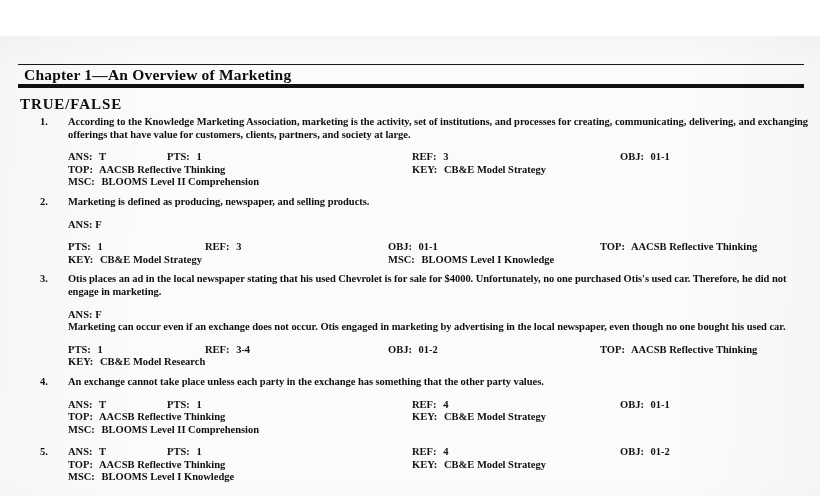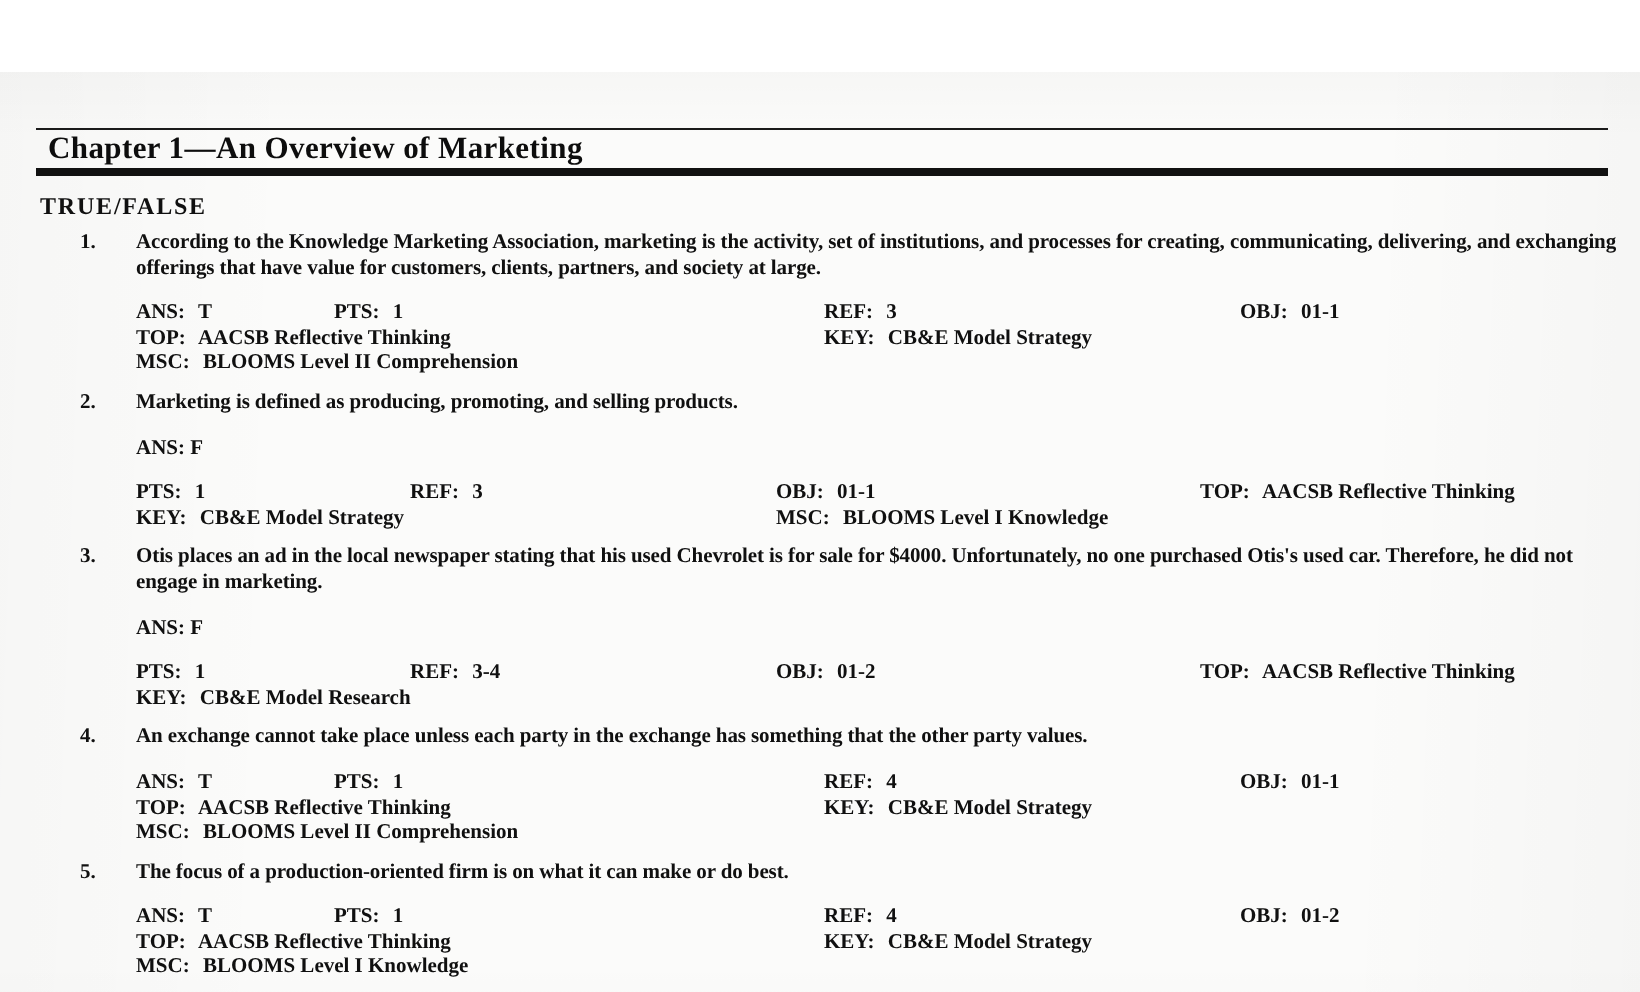--- a/index.html
+++ b/index.html
@@ -47,21 +47,21 @@
   .chapter-rule-bottom {
     height: 4px;
     background: #111111;
     width: 100%;
   }
 
   .section-heading {
     position: absolute;
     left: 20px;
     top: 60px;
-    font-size: 12px;
+    font-size: 15px;
     font-weight: bold;
     letter-spacing: 0.9px;
     color: #101010;
   }
 
   
   .qlist {
     position: absolute;
     left: 0;
     top: 80px;
@@ -166,39 +166,40 @@
             <div class="meta-cell colA1"><span class="meta-key">TOP:</span><span> AACSB Reflective Thinking</span></div>
             <div class="meta-cell colA3"><span class="meta-key">KEY:</span><span> CB&amp;E Model Strategy</span></div>
           </div>
           <div class="meta-row">
             <div class="meta-cell colA1"><span class="meta-key">MSC:</span><span> BLOOMS Level II Comprehension</span></div>
           </div>
         </div>
       </div>
       <div class="question">
         <div class="q-num">2.</div>
-        <div class="q-stem">Marketing is defined as producing, promoting, and selling products.</div>
+        <div class="q-stem">Marketing is defined as producing, newspaper, and selling products.</div>
         <div class="ans-line">ANS:  F</div>
         <div class="meta">
           <div class="meta-row">
             <div class="meta-cell colB1"><span class="meta-key">PTS:</span><span> 1</span></div>
             <div class="meta-cell colB2"><span class="meta-key">REF:</span><span> 3</span></div>
             <div class="meta-cell colB3"><span class="meta-key">OBJ:</span><span> 01-1</span></div>
             <div class="meta-cell colB4"><span class="meta-key">TOP:</span><span> AACSB Reflective Thinking</span></div>
           </div>
           <div class="meta-row">
             <div class="meta-cell colB1"><span class="meta-key">KEY:</span><span> CB&amp;E Model Strategy</span></div>
             <div class="meta-cell colB3"><span class="meta-key">MSC:</span><span> BLOOMS Level I Knowledge</span></div>
           </div>
         </div>
       </div>
       <div class="question">
         <div class="q-num">3.</div>
         <div class="q-stem">Otis places an ad in the local newspaper stating that his used Chevrolet is for sale for $4000. Unfortunately, no one purchased Otis's used car. Therefore, he did not engage in marketing.</div>
         <div class="ans-line">ANS:  F</div>
+        <div class="ans-rationale">Marketing can occur even if an exchange does not occur. Otis engaged in marketing by advertising in the local newspaper, even though no one bought his used car.</div>
         <div class="meta">
           <div class="meta-row">
             <div class="meta-cell colB1"><span class="meta-key">PTS:</span><span> 1</span></div>
             <div class="meta-cell colB2"><span class="meta-key">REF:</span><span> 3-4</span></div>
             <div class="meta-cell colB3"><span class="meta-key">OBJ:</span><span> 01-2</span></div>
             <div class="meta-cell colB4"><span class="meta-key">TOP:</span><span> AACSB Reflective Thinking</span></div>
           </div>
           <div class="meta-row">
             <div class="meta-cell colB1"><span class="meta-key">KEY:</span><span> CB&amp;E Model Research</span></div>
           </div>
@@ -218,21 +219,20 @@
             <div class="meta-cell colA1"><span class="meta-key">TOP:</span><span> AACSB Reflective Thinking</span></div>
             <div class="meta-cell colA3"><span class="meta-key">KEY:</span><span> CB&amp;E Model Strategy</span></div>
           </div>
           <div class="meta-row">
             <div class="meta-cell colA1"><span class="meta-key">MSC:</span><span> BLOOMS Level II Comprehension</span></div>
           </div>
         </div>
       </div>
       <div class="question">
         <div class="q-num">5.</div>
-        <div class="q-stem">The focus of a production-oriented firm is on what it can make or do best.</div>
         <div class="meta">
           <div class="meta-row">
             <div class="meta-cell colA1"><span class="meta-key">ANS:</span><span> T</span></div>
             <div class="meta-cell colA2"><span class="meta-key">PTS:</span><span> 1</span></div>
             <div class="meta-cell colA3"><span class="meta-key">REF:</span><span> 4</span></div>
             <div class="meta-cell colA4"><span class="meta-key">OBJ:</span><span> 01-2</span></div>
           </div>
           <div class="meta-row">
             <div class="meta-cell colA1"><span class="meta-key">TOP:</span><span> AACSB Reflective Thinking</span></div>
             <div class="meta-cell colA3"><span class="meta-key">KEY:</span><span> CB&amp;E Model Strategy</span></div>

